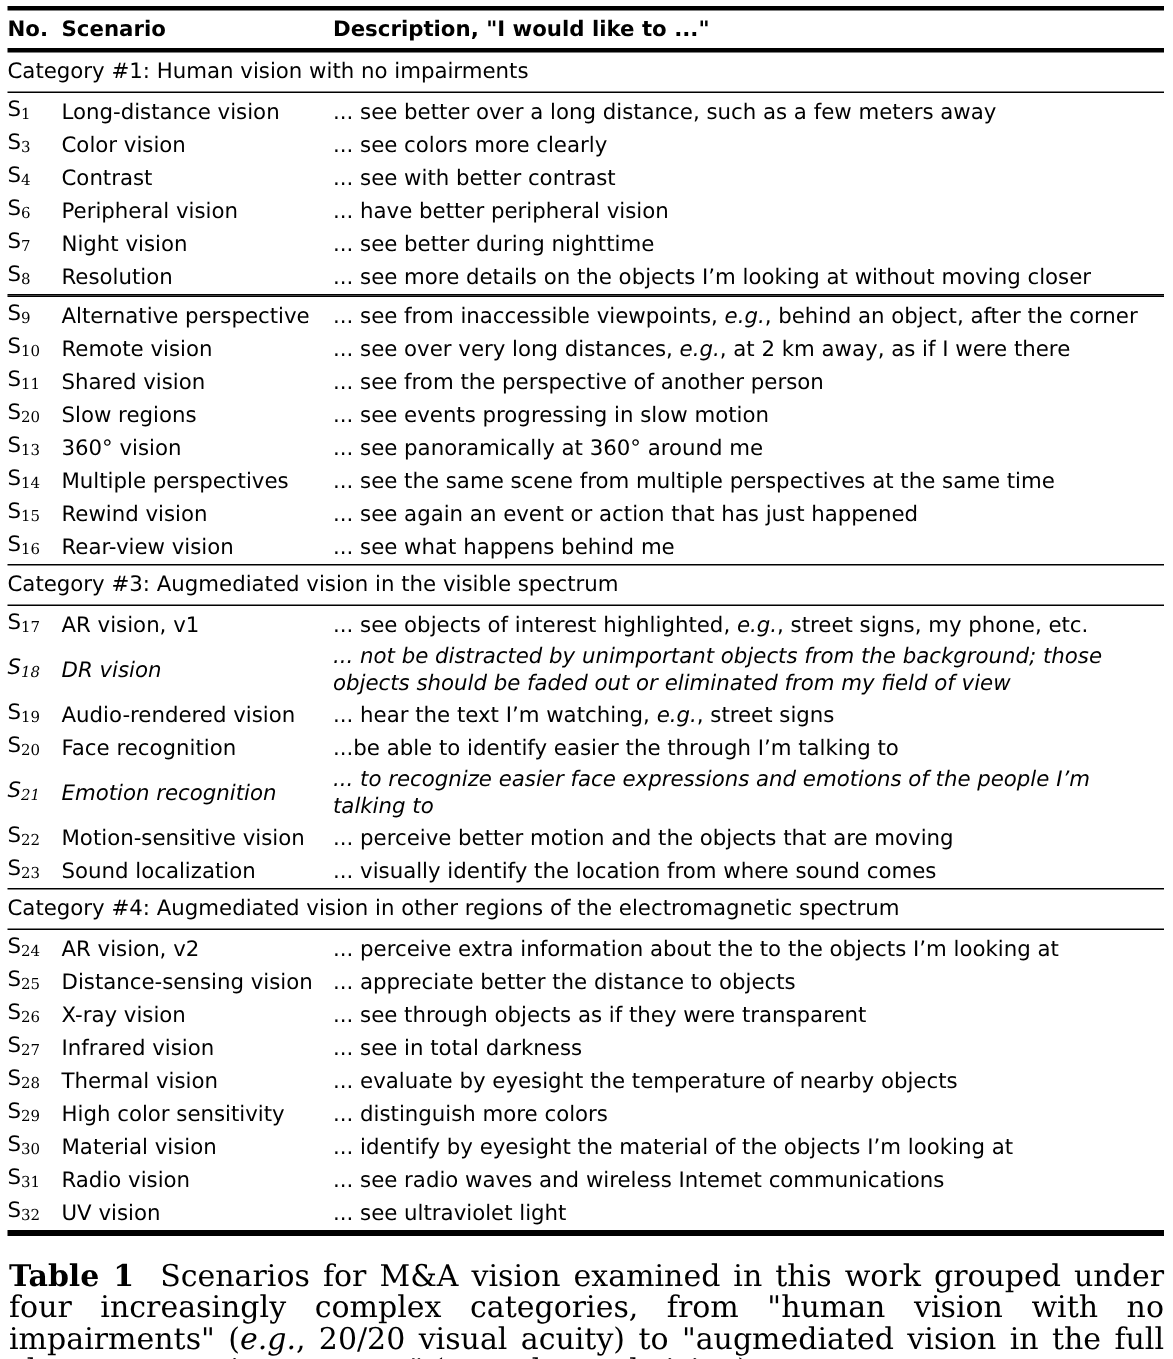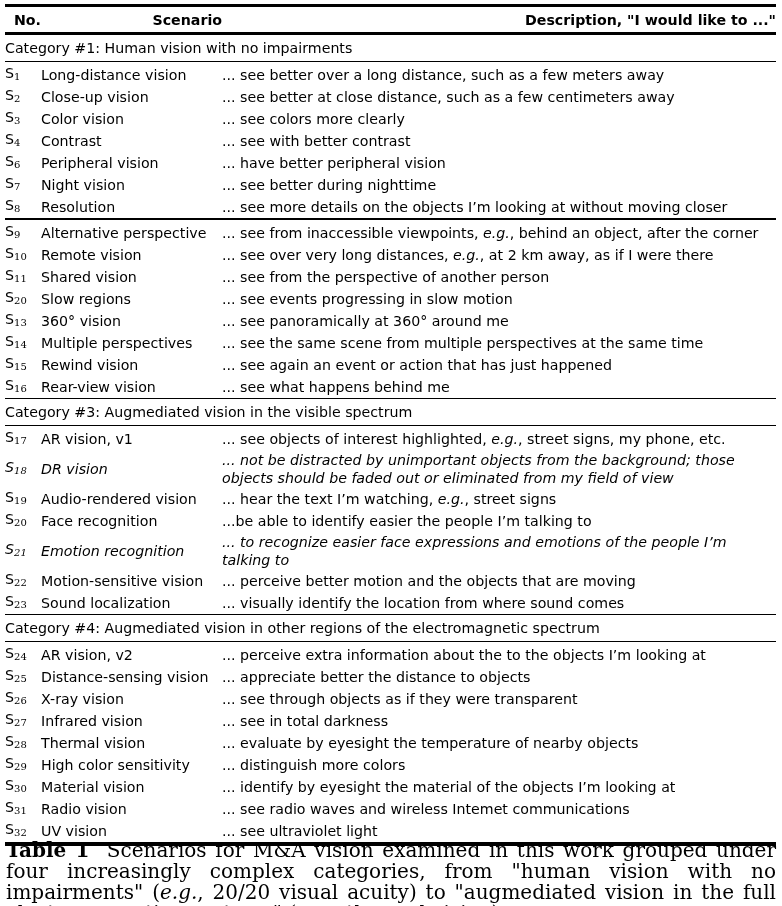--- a/index.html
+++ b/index.html
@@ -6,21 +6,21 @@
     body { width: 782px; height: 906px; position: relative; overflow: hidden; color: #000; }
     .table-wrap { position: absolute; left: 5px; top: 4px; width: 771px; }
     .rule-thick { height: 3px; background: #000; }
     .rule-thin { height: 1px; background: #000; }
     table { border-collapse: collapse; width: 100%; table-layout: fixed;
             font-family: "DejaVu Sans", sans-serif; font-size: 14.2px; }
     td, th { padding: 0; vertical-align: middle; text-align: left; }
     col.c-no { width: 36px; }
     col.c-sc { width: 181px; }
     col.c-desc { width: auto; }
-    .hdr th { font-weight: bold; height: 24px; line-height: 24px; padding-top: 1px; text-align: right; }
+    .hdr th { font-weight: bold; height: 24px; line-height: 24px; padding-top: 1px; }
     .cat td { font-weight: normal; height: 25px; line-height: 25px; padding-top: 1px; }
     .row td { height: 20.1px; line-height: 19px; white-space: nowrap; }
     .row.two td { height: 38px; font-style: italic; }
     .row.two td.desc { white-space: normal; line-height: 18.5px; }
     .sid { font-family: "DejaVu Sans", sans-serif; margin-top: 20px; }
     .sid sub { font-family: "DejaVu Serif", serif; font-size: 10px; vertical-align: -2px; }
     .line-row td { padding: 0; height: 1px; }
     .line-row .rule-thin, .line-row .rule-thick { width: 100%; }
     .first-row td { padding-top: 2px; }
     .caption { position: absolute; left: 6px; top: 840px; width: 770px;
@@ -60,25 +60,20 @@
           <td colspan="3">
             <div class="rule-thin"></div>
           </td>
         </tr>
         <tr class="row first-row">
           <td class="sid">S<sub>1</sub></td>
           <td>Long-distance vision</td>
           <td class="desc">... see better over a long distance, such as a few meters away</td>
         </tr>
         <tr class="row">
-          <td class="sid">S<sub>2</sub></td>
-          <td>Close-up vision</td>
-          <td class="desc">... see better at close distance, such as a few centimeters away</td>
-        </tr>
-        <tr class="row">
           <td class="sid">S<sub>3</sub></td>
           <td>Color vision</td>
           <td class="desc">... see colors more clearly</td>
         </tr>
         <tr class="row">
           <td class="sid">S<sub>4</sub></td>
           <td>Contrast</td>
           <td class="desc">... see with better contrast</td>
         </tr>
         <tr class="row">
@@ -170,21 +165,21 @@
           <td class="desc">... not be distracted by unimportant objects from the background; those objects should be faded out or eliminated from my field of view</td>
         </tr>
         <tr class="row">
           <td class="sid">S<sub>19</sub></td>
           <td>Audio-rendered vision</td>
           <td class="desc">... hear the text I’m watching, <em>e.g.</em>, street signs</td>
         </tr>
         <tr class="row">
           <td class="sid">S<sub>20</sub></td>
           <td>Face recognition</td>
-          <td class="desc">...be able to identify easier the people I’m talking to</td>
+          <td class="desc">...be able to identify easier the through I’m talking to</td>
         </tr>
         <tr class="row two">
           <td class="sid">S<sub>21</sub></td>
           <td>Emotion recognition</td>
           <td class="desc">... to recognize easier face expressions and emotions of the people I’m talking to</td>
         </tr>
         <tr class="row">
           <td class="sid">S<sub>22</sub></td>
           <td>Motion-sensitive vision</td>
           <td class="desc">... perceive better motion and the objects that are moving</td>

